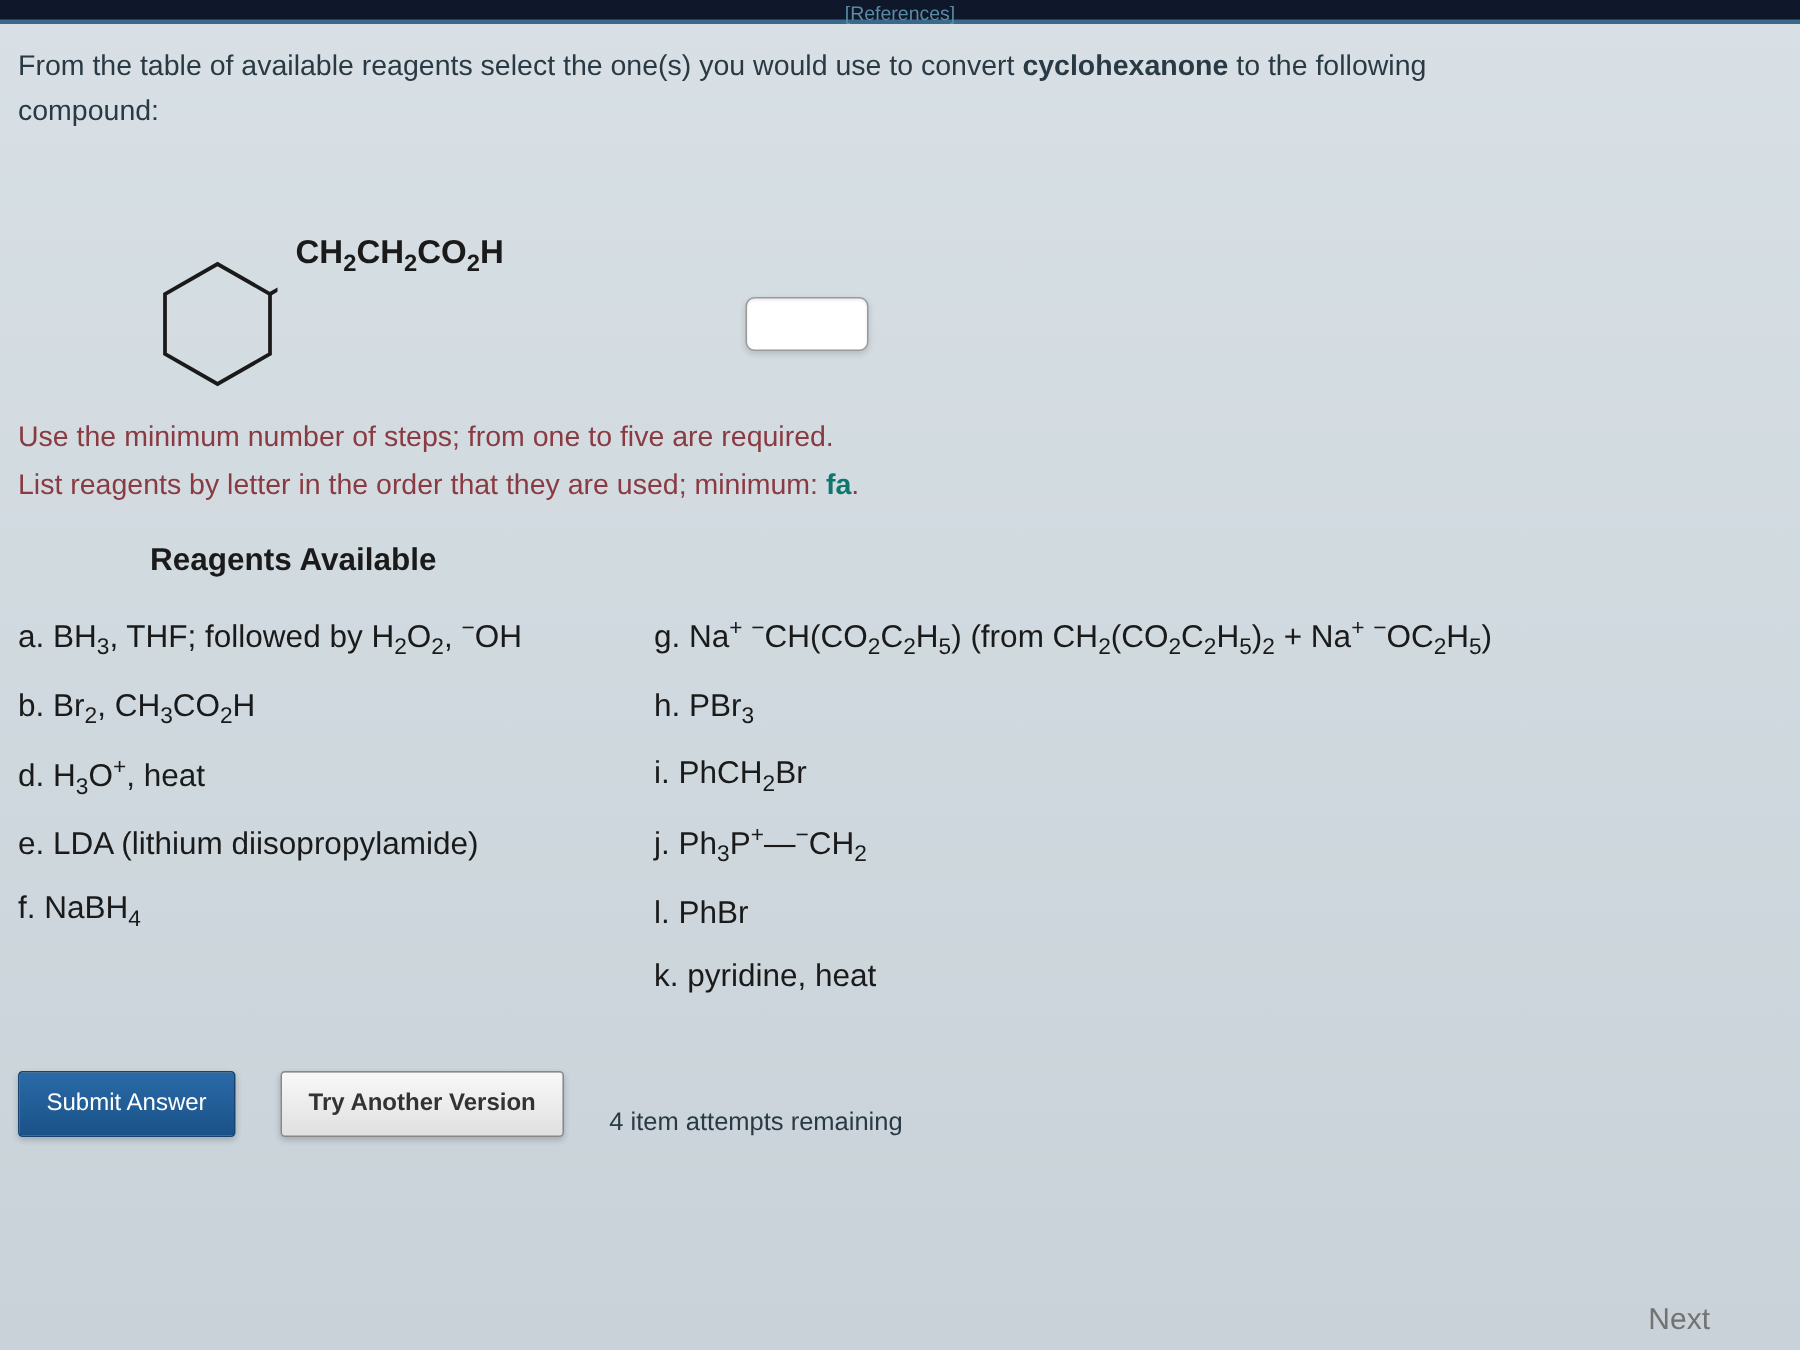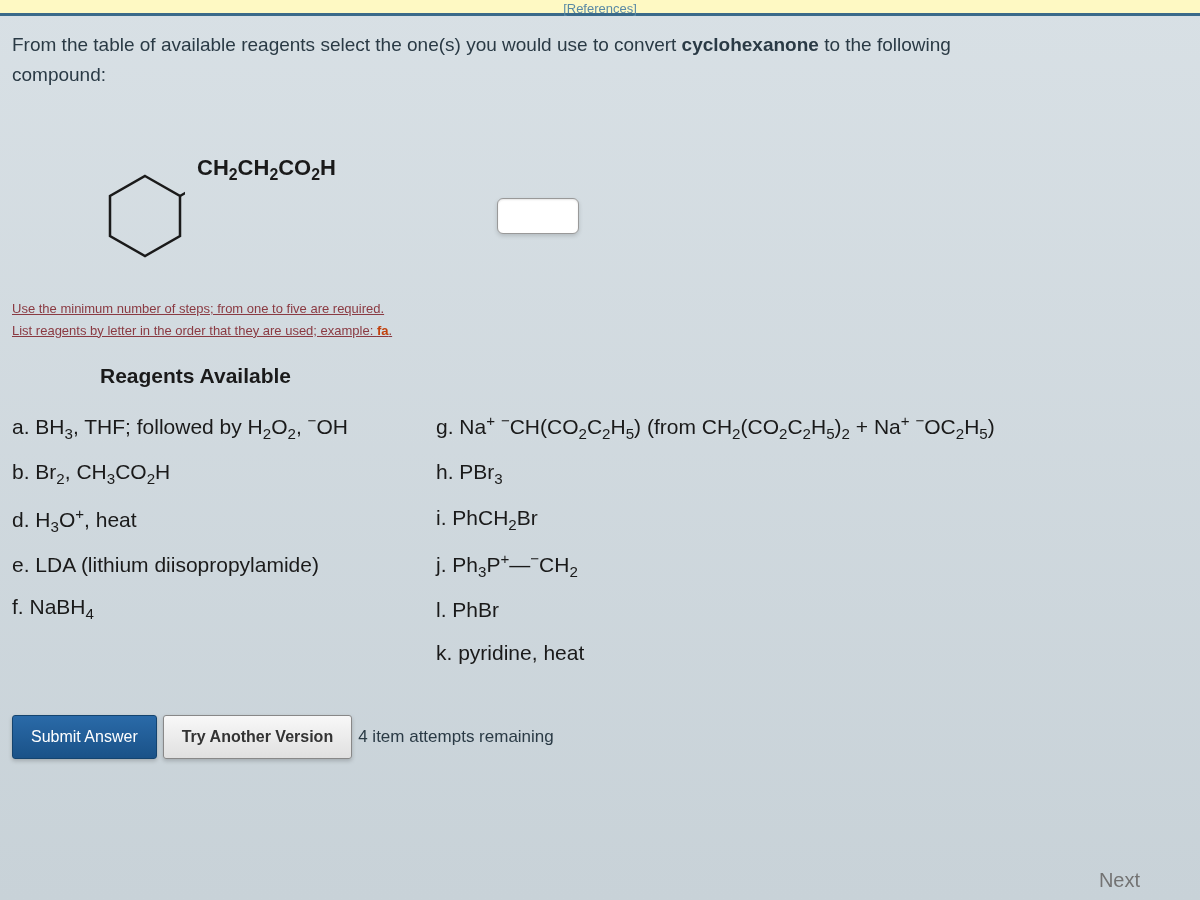--- a/index.html
+++ b/index.html
@@ -6,21 +6,21 @@
     body {
       font-family: Arial, Helvetica, sans-serif;
       background: linear-gradient(to bottom, #d8e0e5 0%, #c8d2d8 100%);
       width: 1200px;
       height: 900px;
       overflow: hidden;
       position: relative;
     }
     .top-bar {
       height: 16px;
-      background: #fef9c3;
+      background: #0f172a;
       border-bottom: 3px solid #3a6a8a;
       text-align: center;
       color: #5a8aa5;
       font-size: 13px;
       line-height: 14px;
       padding-top: 2px;
     }
     .content {
       padding: 14px 20px 0 12px;
     }
@@ -60,27 +60,26 @@
       height: 36px;
       background: #ffffff;
       border: 1px solid #999;
       border-radius: 6px;
       box-shadow: 0 2px 4px rgba(0,0,0,0.15), inset 0 1px 2px rgba(0,0,0,0.1);
       font-size: 16px;
       padding: 4px 8px;
       margin-top: 50px;
     }
     .instructions {
-      margin-top: 42px;
-      font-size: 13px;
+      margin-top: 20px;
+      font-size: 19px;
       color: #8a3a42;
       line-height: 1.7;
-      text-decoration: underline;
-    }
-    .example-bold { font-weight: bold; color: #c2410c; }
+    }
+    .example-bold { font-weight: bold; color: #0f766e; }
     .reagents-header {
       margin-top: 22px;
       margin-left: 88px;
       font-size: 21px;
       font-weight: bold;
       color: #1a1a1a;
     }
     .reagents-table {
       margin-top: 22px;
       display: flex;
@@ -95,22 +94,22 @@
     .reagent-item {
       font-size: 21px;
       color: #1a1a1a;
       line-height: 1.4;
     }
     sub { font-size: 0.72em; vertical-align: sub; }
     sup { font-size: 0.72em; vertical-align: super; }
     .button-row {
       margin-top: 48px;
       display: flex;
-      align-items: center;
-      gap: 6px;
+      align-items: flex-end;
+      gap: 30px;
     }
     .btn {
       padding: 12px 18px;
       font-size: 16px;
       border-radius: 3px;
       border: 1px solid #888;
       cursor: pointer;
       box-shadow: 0 2px 4px rgba(0,0,0,0.2);
     }
     .btn.primary {
@@ -158,21 +157,21 @@
         <line x1="75" y1="25" x2="105" y2="8" stroke="#1a1a1a" stroke-width="2.5"></line>
       </svg>
       <div class="subst-label">CH<sub>2</sub>CH<sub>2</sub>CO<sub>2</sub>H</div>
     </div>
     <input type="text" class="answer-input" style="">
   </div>
 
   <div class="instructions">
     <div>Use the minimum number of steps; from one to five are required.</div>
     <div>
-      <span>List reagents by letter in the order that they are used; example: </span><span class="example-bold">fa</span><span>.</span>
+      <span>List reagents by letter in the order that they are used; minimum: </span><span class="example-bold">fa</span><span>.</span>
     </div>
   </div>
 
   <div class="reagents-header">Reagents Available</div>
 
   <div class="reagents-table">
     <div class="reagent-col left">
       <div class="reagent-item">a. BH<sub>3</sub>, THF; followed by H<sub>2</sub>O<sub>2</sub>, <sup>−</sup>OH</div>
       <div class="reagent-item">b. Br<sub>2</sub>, CH<sub>3</sub>CO<sub>2</sub>H</div>
       <div class="reagent-item">d. H<sub>3</sub>O<sup>+</sup>, heat</div>

